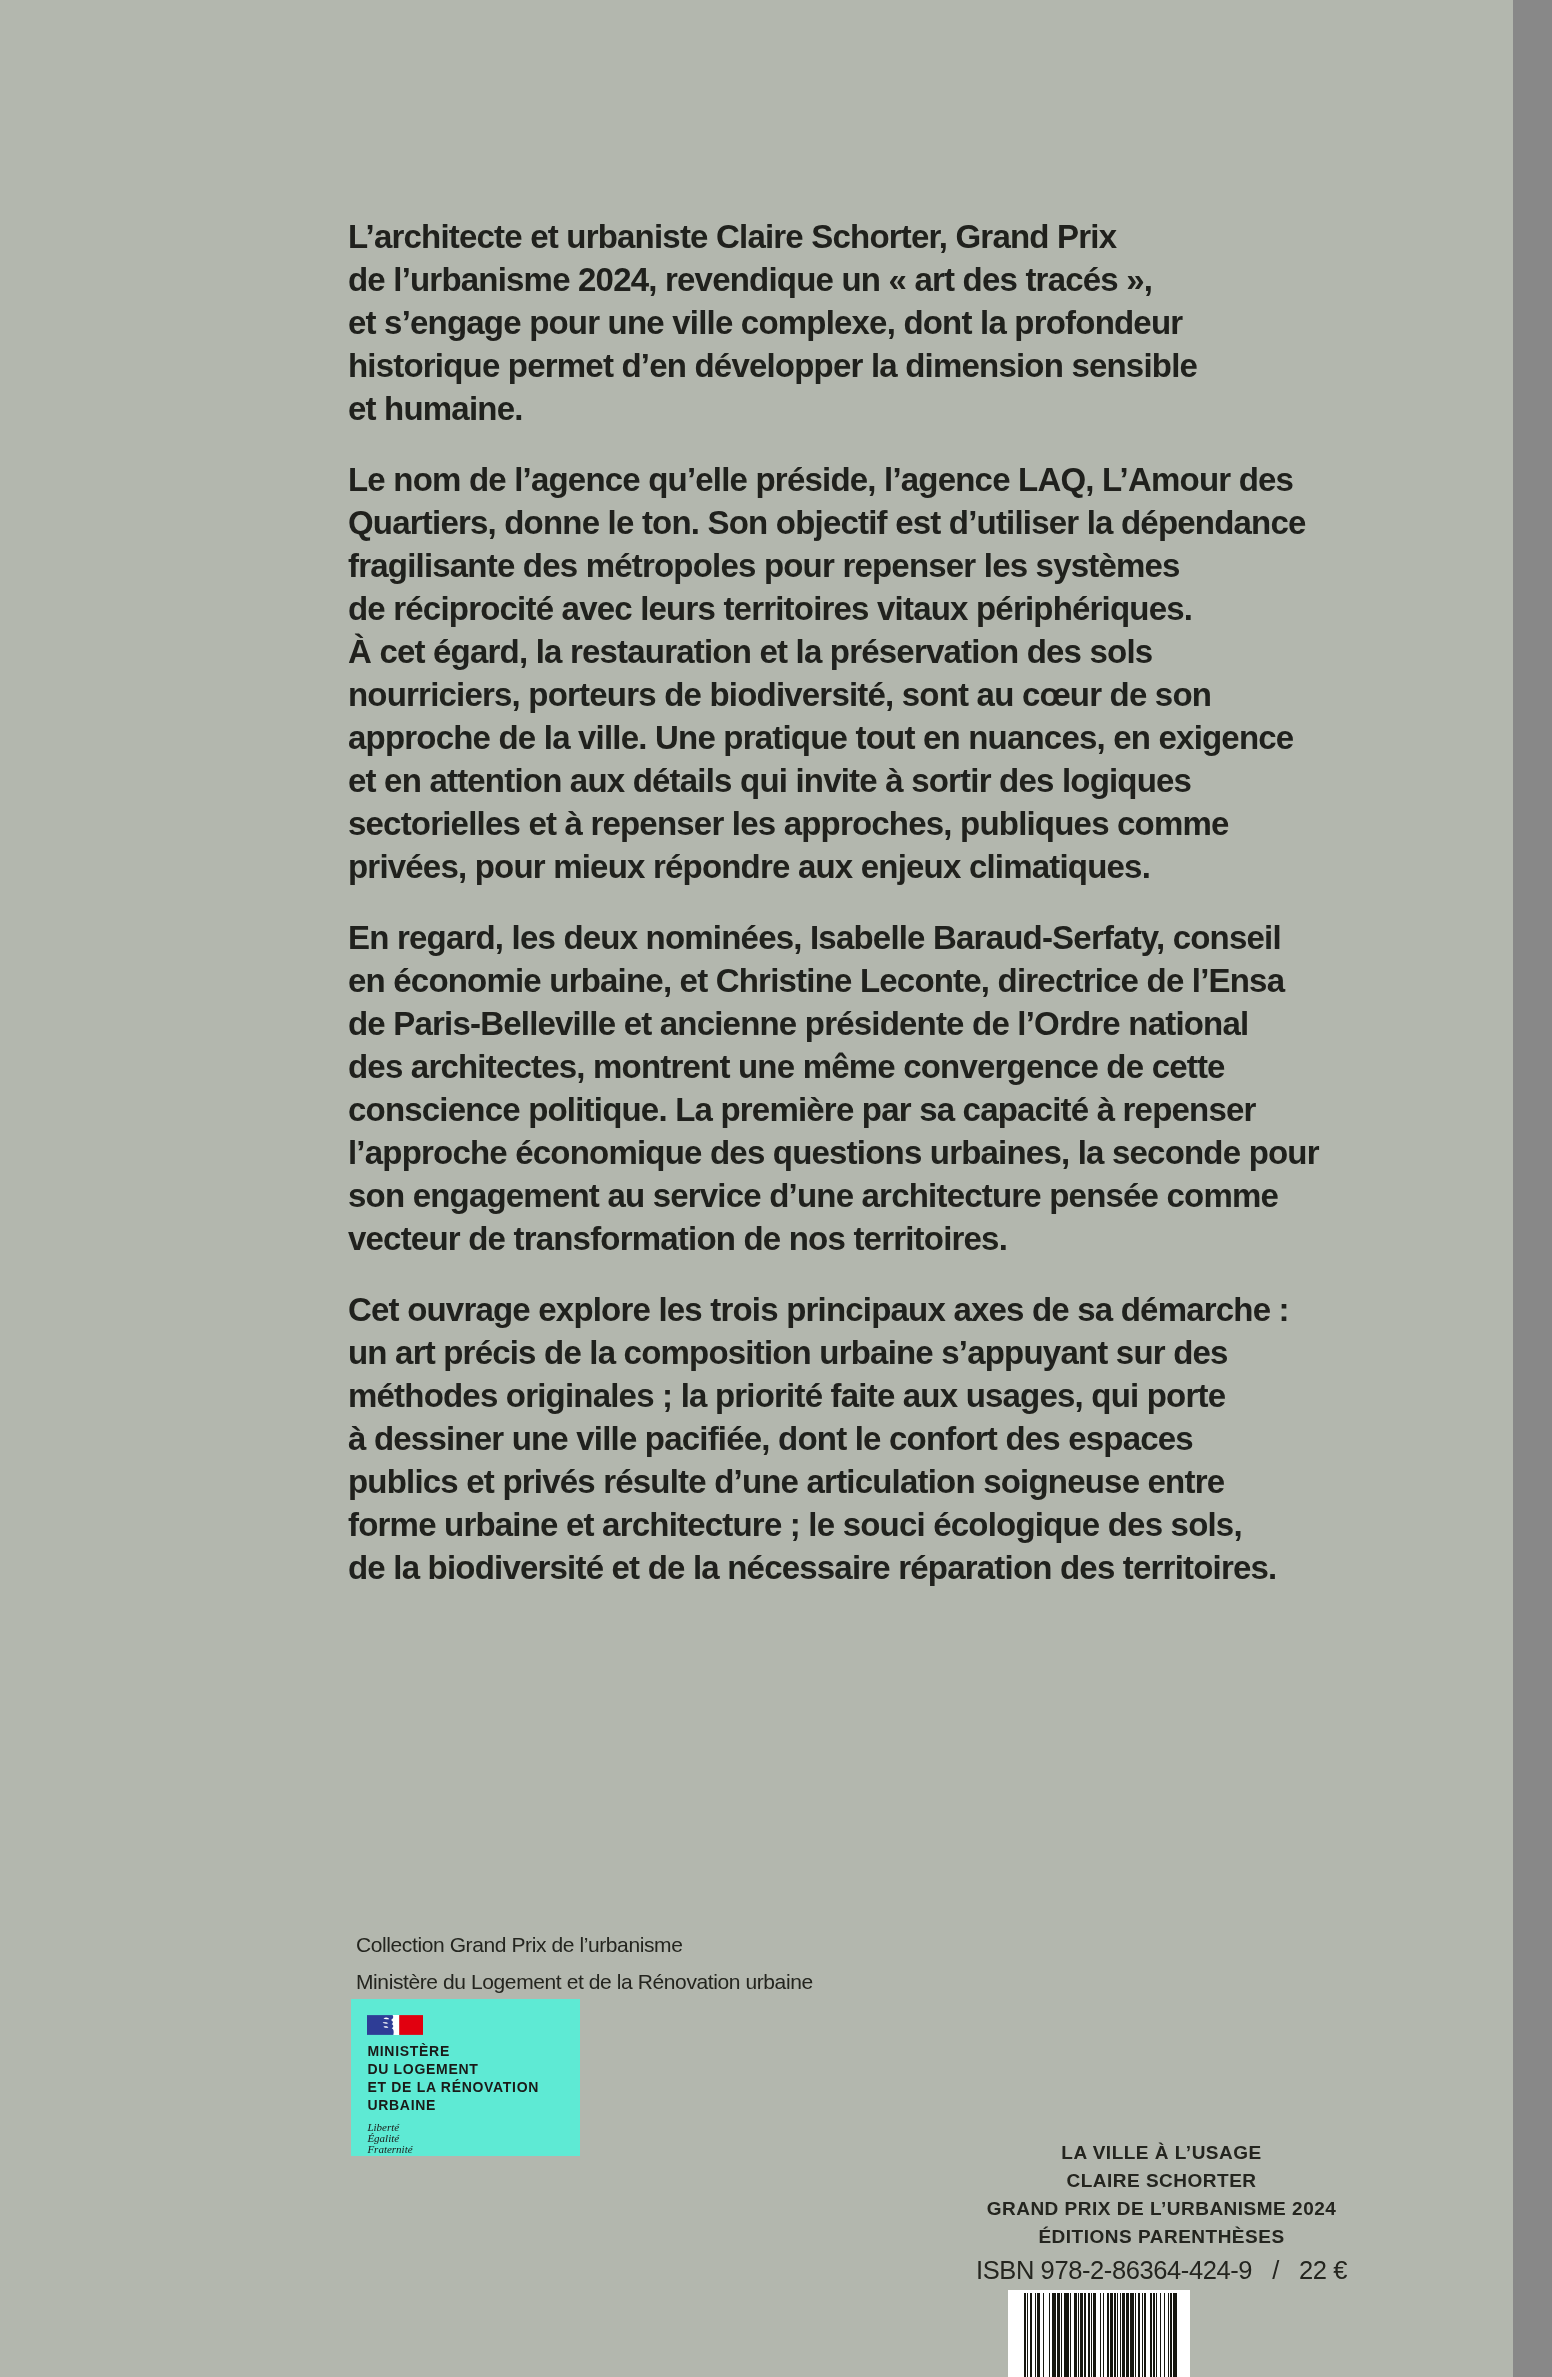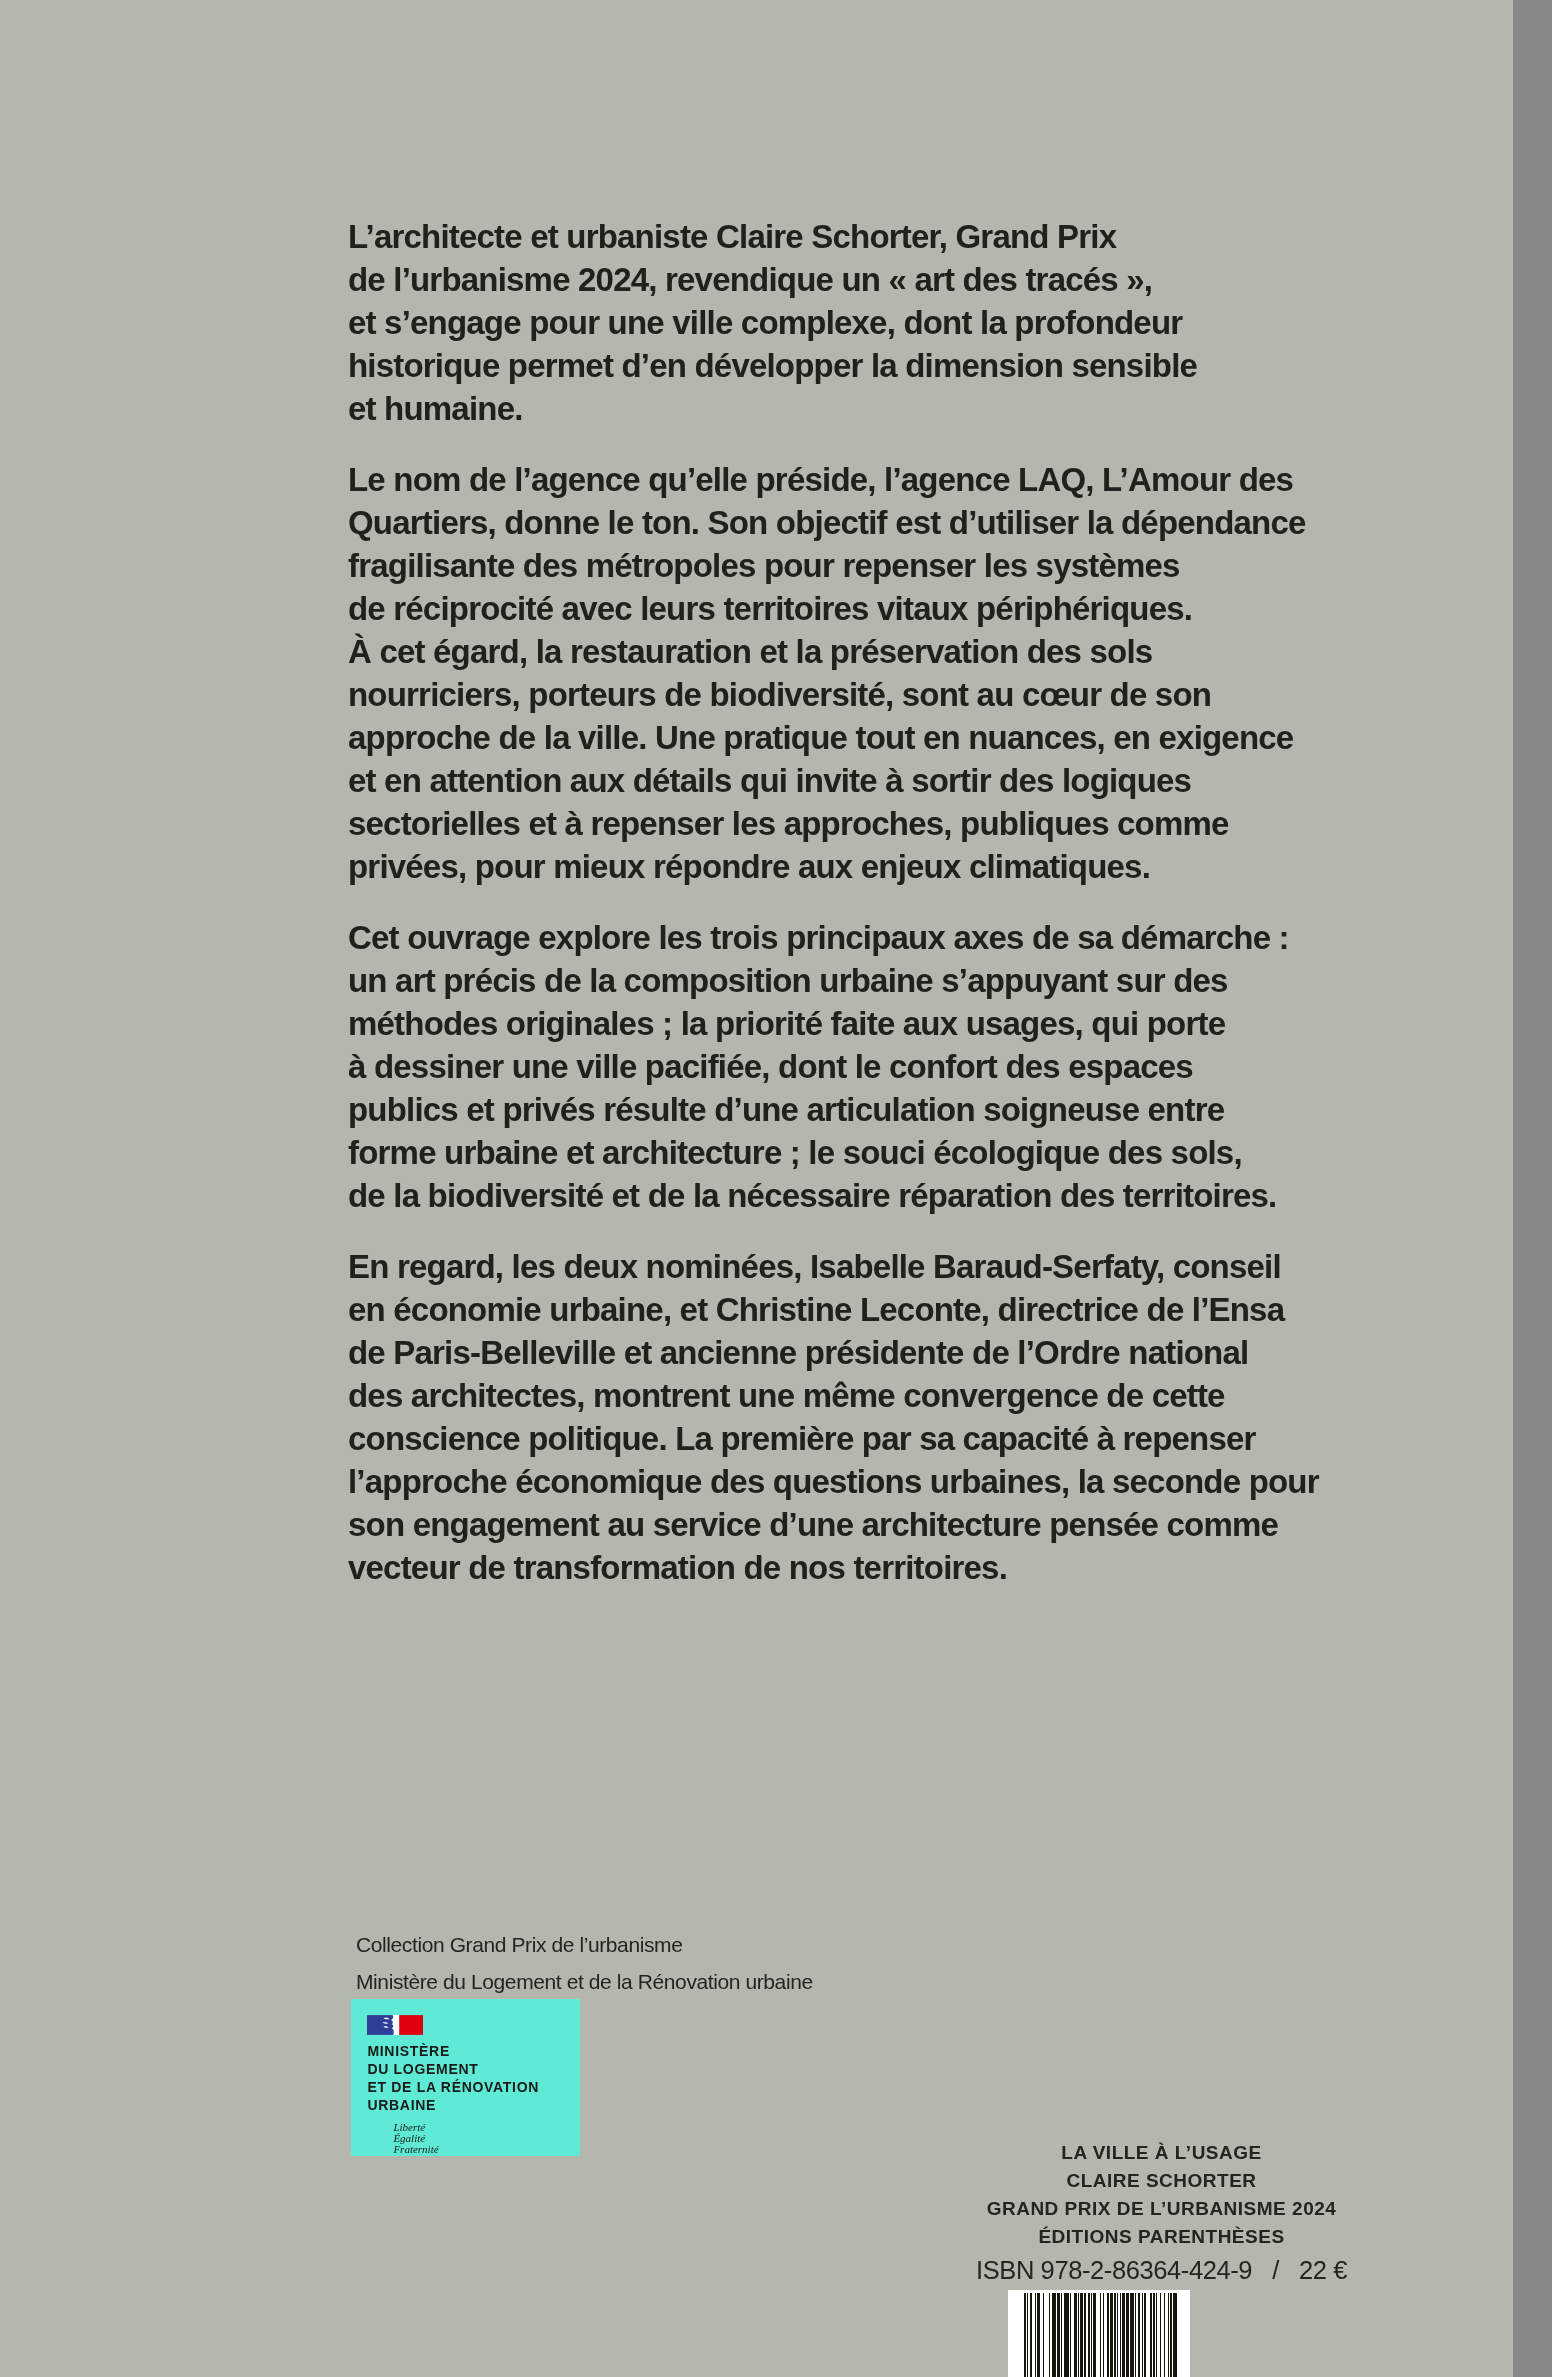--- a/index.html
+++ b/index.html
@@ -64,21 +64,20 @@
     white-space:pre-line;
   }
   .ministry-motto{
     margin-top:8.2px;
     font-family:"Liberation Serif",serif;
     font-style:italic;
     font-size:11px;
     line-height:10.7px;
     color:#1a1a18;
     white-space:pre-line;
-    margin-left:26px;
   }
   
   .colophon{
     position:absolute;
     left:956px;
     top:2139px;
     width:411px;
     text-align:center;
     font-size:19px;
     font-weight:700;
@@ -132,35 +131,35 @@
     <p>Le nom de l’agence qu’elle préside, l’agence LAQ, L’Amour des
 Quartiers, donne le ton. Son objectif est d’utiliser la dépendance
 fragilisante des métropoles pour repenser les systèmes
 de réciprocité avec leurs territoires vitaux périphériques.
 À cet égard, la restauration et la préservation des sols
 nourriciers, porteurs de biodiversité, sont au cœur de son
 approche de la ville. Une pratique tout en nuances, en exigence
 et en attention aux détails qui invite à sortir des logiques
 sectorielles et à repenser les approches, publiques comme
 privées, pour mieux répondre aux enjeux climatiques.</p>
-    <p>Cet ouvrage explore les trois principaux axes de sa démarche :
-un art précis de la composition urbaine s’appuyant sur des
-méthodes originales ; la priorité faite aux usages, qui porte
-à dessiner une ville pacifiée, dont le confort des espaces
-publics et privés résulte d’une articulation soigneuse entre
-forme urbaine et architecture ; le souci écologique des sols,
-de la biodiversité et de la nécessaire réparation des territoires.</p>
     <p>En regard, les deux nominées, Isabelle Baraud-Serfaty, conseil
 en économie urbaine, et Christine Leconte, directrice de l’Ensa
 de Paris-Belleville et ancienne présidente de l’Ordre national
 des architectes, montrent une même convergence de cette
 conscience politique. La première par sa capacité à repenser
 l’approche économique des questions urbaines, la seconde pour
 son engagement au service d’une architecture pensée comme
 vecteur de transformation de nos territoires.</p>
+    <p>Cet ouvrage explore les trois principaux axes de sa démarche :
+un art précis de la composition urbaine s’appuyant sur des
+méthodes originales ; la priorité faite aux usages, qui porte
+à dessiner une ville pacifiée, dont le confort des espaces
+publics et privés résulte d’une articulation soigneuse entre
+forme urbaine et architecture ; le souci écologique des sols,
+de la biodiversité et de la nécessaire réparation des territoires.</p>
   </div>
 
   <div class="collection">Collection Grand Prix de l’urbanisme
 Ministère du Logement et de la Rénovation urbaine</div>
 
   <div class="ministry-box">
     <svg class="flag" width="56" height="20" viewBox="0 0 68 24" aria-hidden="true">
       <rect x="0" y="0" width="33" height="24" fill="#2e3d96"></rect>
       <rect x="39" y="0" width="29" height="24" fill="#e1000f"></rect>
       <path d="M39,0 h-8 c2,3 0,5 -2,6 c3,1 3,4 1,5 c3,1 2,4 0,5 c2,1 3,3 2,8 h7 z" fill="#ffffff"></path>

